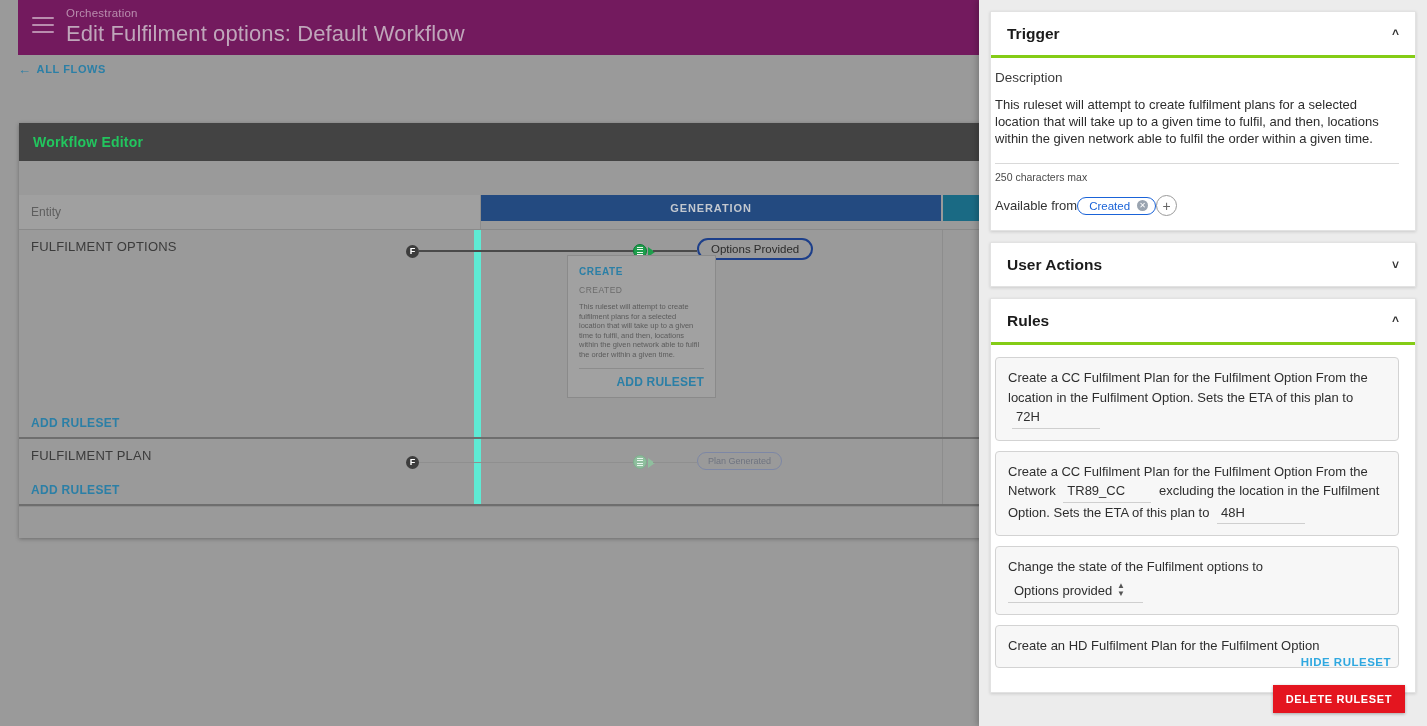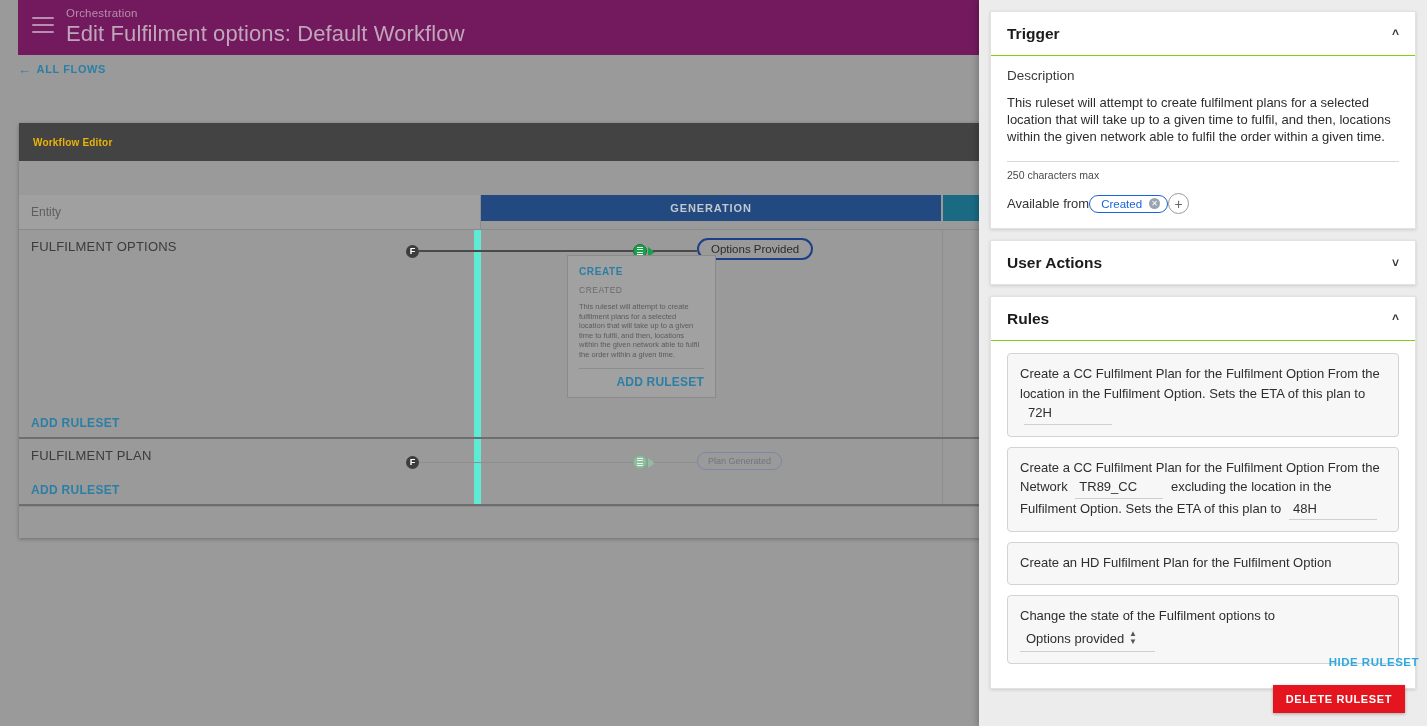--- a/index.html
+++ b/index.html
@@ -62,21 +62,21 @@
     position: absolute; left: 19px; top: 123px;
     width: 1385px; height: 415px;
     background: #9a9a9a;
     box-shadow: 0 1px 4px rgba(0,0,0,.3);
   }
   .editor-head {
     height: 38px; background: #434343;
     display: flex; align-items: center; padding-left: 14px;
   }
   .editor-head-title {
-    color: #eab308; font-size: 10px; font-weight: 600; letter-spacing: .2px;
+    color: #22c55e; font-size: 14px; font-weight: 600; letter-spacing: .2px;
   }
   .editor-toolbar { height: 34px; background: #9a9a9a; }
 
   
   .col-head-row {
     position: relative; height: 35px;
     background: #9a9a9a;
     border-bottom: 1px solid #8a8a8a;
     display: flex;
   }
@@ -217,21 +217,21 @@
     display: flex; align-items: center; justify-content: space-between;
     padding: 0 16px; cursor: pointer;
   }
   .sp-head h3 {
     margin: 0; font-size: 15.5px; font-weight: 700; color: #1b1b1b;
   }
   .chev {
     color: #333; font-size: 12px; line-height: 12px;
     display: inline-block; font-weight: 700;
   }
-  .sp-body { border-top: 1px solid #84cc16; padding: 12px 16px 14px 16px; }
+  .sp-body { border-top: 3px solid #84cc16; padding: 12px 16px 14px 4px; }
 
   .field-label { font-size: 13.5px; color: #3a3a3a; }
   .desc-text {
     font-size: 13px; color: #2c2c2c; line-height: 17px;
     margin-top: 11px;
   }
   .charmax {
     font-size: 10.5px; color: #4a4a4a;
     border-top: 1px solid #d9d9d9;
     margin-top: 16px; padding-top: 7px;
@@ -279,21 +279,21 @@
     padding: 1px 4px 2px 6px; margin-top: 3px;
     position: relative; color: #2e2e2e;
   }
   .sel .spin {
     position: absolute; right: 18px; top: 2px;
     font-size: 8px; line-height: 8px; color: #555;
   }
   .sel .spin i { display: block; font-style: normal; }
 
   .hide-ruleset {
-    position: absolute; right: 8px; top: 656px;
+    position: absolute; right: 36px; top: 656px;
     color: #2fa8e0; font-size: 11.5px; font-weight: 700; letter-spacing: .5px;
     cursor: pointer;
   }
   .delete-ruleset {
     position: absolute; right: 22px; top: 685px;
     background: #e4151f; color: #ffffff;
     font-size: 11px; font-weight: 700; letter-spacing: .6px;
     padding: 8px 13px; border: none; cursor: pointer;
     box-shadow: 0 1px 3px rgba(0,0,0,.3);
   }
@@ -440,34 +440,34 @@
         </div>
 
         <div class="rule-card">
           <span>Create a CC Fulfilment Plan for the Fulfilment Option From the Network</span>
           <span class="inline-val">TR89_CC</span>
           <span>excluding the location in the Fulfilment Option. Sets the ETA of this plan to</span>
           <span class="inline-val">48H</span>
         </div>
 
         <div class="rule-card">
-          <span>Create an HD Fulfilment Plan for the Fulfilment Option</span>
-        </div>
-
-        <div class="rule-card">
           <span>Change the state of the Fulfilment options to</span>
           <span class="sel">
             <span>Options provided</span>
             <span class="spin">
                 <i>▲</i>
                 <i>▼</i>
               </span>
           </span>
         </div>
 
+        <div class="rule-card">
+          <span>Create an HD Fulfilment Plan for the Fulfilment Option</span>
+        </div>
+
       </div>
     </div>
 
     <div class="hide-ruleset">HIDE RULESET</div>
     <button class="delete-ruleset">DELETE RULESET</button>
   </div>
 
 </div>
 
 </body></html>

